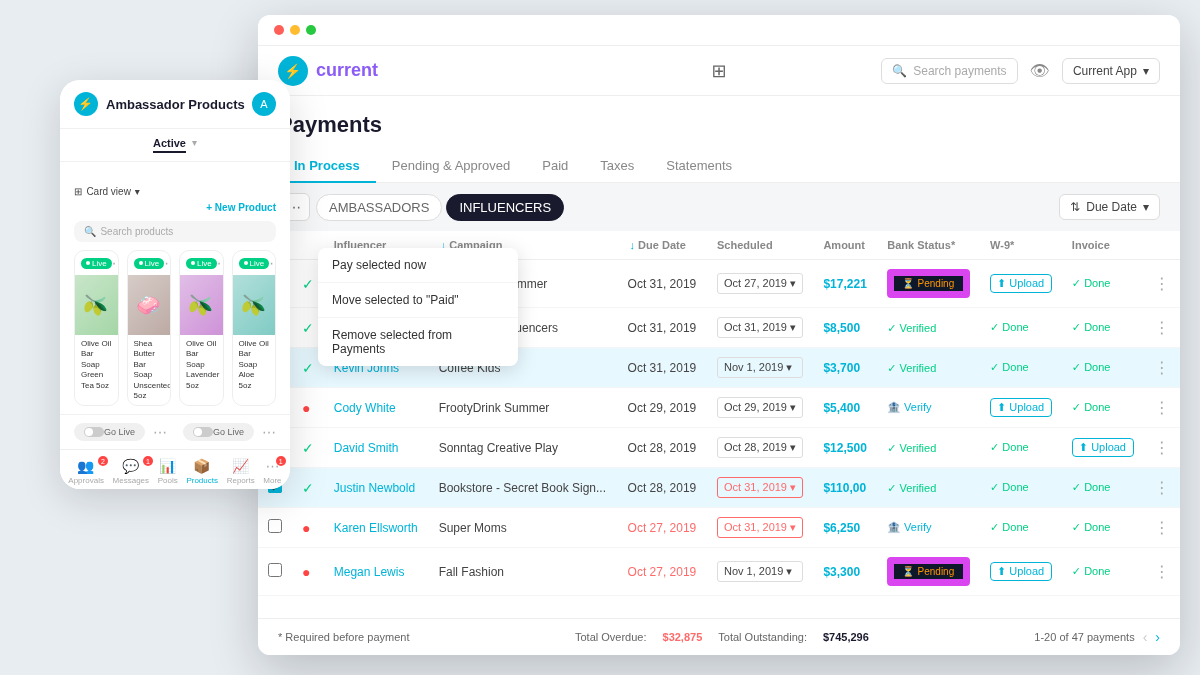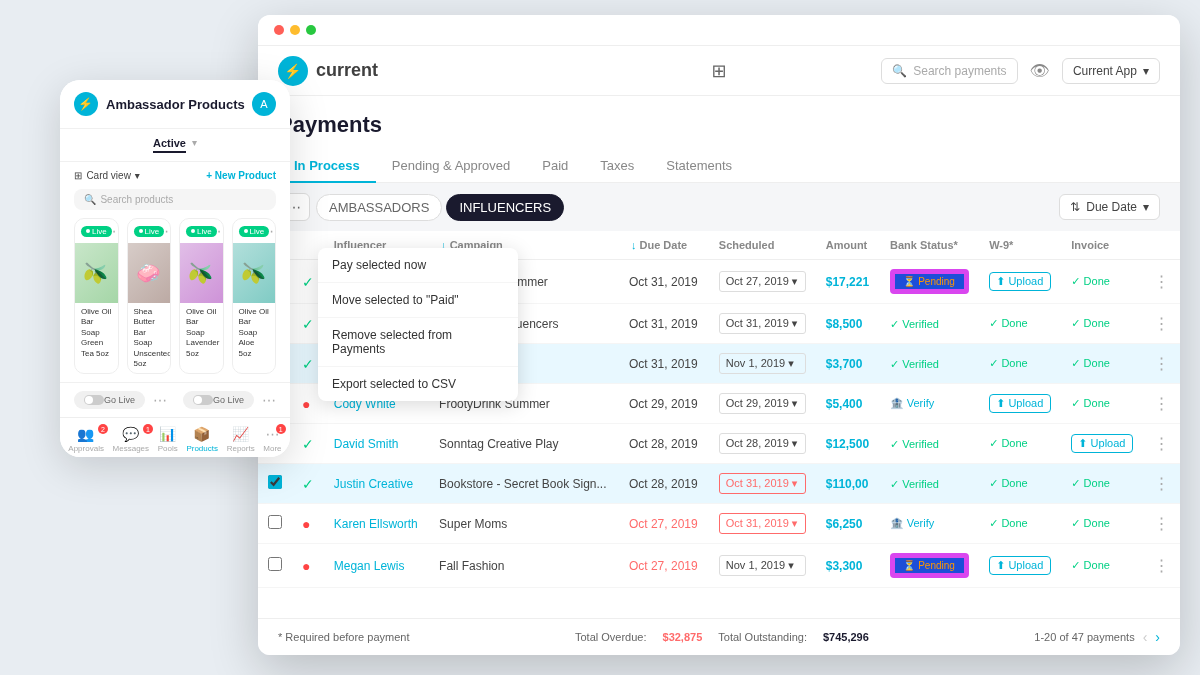--- a/index.html
+++ b/index.html
@@ -60,21 +60,21 @@
     }
     .mobile-toolbar {
       display: flex; justify-content: space-between; align-items: center;
       padding: 8px 14px;
     }
     .mobile-view-btn {
       display: flex; align-items: center; gap: 4px;
       font-size: 10px; color: #444;
     }
     .mobile-new-btn {
-      font-size: 10px; color: #00b4d8; font-weight: 600;
+      font-size: 10px; color: #00b4d8; font-weight: 600; margin-top: 32px;
     }
     .mobile-search {
       margin: 0 14px 8px;
       background: #f5f5f5;
       border-radius: 8px;
       padding: 5px 10px;
       font-size: 10px; color: #aaa;
       display: flex; align-items: center; gap: 4px;
     }
     .mobile-grid {
@@ -183,21 +183,21 @@
       height: 50px;
     }
     .header-logo {
       display: flex; align-items: center; gap: 8px;
     }
     .logo-icon {
       width: 30px; height: 30px; background: #00b4d8;
       border-radius: 50%; display: flex; align-items: center; justify-content: center;
       color: #fff; font-size: 14px; font-weight: bold;
     }
-    .logo-text { font-size: 18px; font-weight: 700; color: #404040; }
+    .logo-text { font-size: 18px; font-weight: 700; color: #8b5cf6; }
     .header-right { display: flex; align-items: center; gap: 12px; }
     .header-eye { font-size: 16px; color: #888; cursor: pointer; }
     .header-app-selector {
       display: flex; align-items: center; gap: 6px;
       border: 1px solid #ddd; border-radius: 6px;
       padding: 5px 10px; font-size: 12px; color: #444;
       cursor: pointer;
     }
 
     .desktop-content { flex: 1; overflow: hidden; display: flex; flex-direction: column; }
@@ -283,23 +283,23 @@
       display: flex; align-items: center; gap: 4px;
       border: 1px solid #ddd; border-radius: 3px;
       padding: 3px 6px; cursor: pointer; font-size: 11px; color: #444;
     }
     .scheduled-overdue {
       border-color: #ff6b6b; color: #ff6b6b;
     }
     .amount-text { color: #00b4d8; font-weight: 600; }
     .verified-text { color: #00d084; font-size: 11px; }
     .pending-badge {
-      background: #1d4ed8; color: #ff9800;
+      background: #0f172a; color: #ff9800;
       padding: 2px 8px; border-radius: 4px; font-size: 10px;
-      border: 5px solid #d946ef;
+      border: 7px solid #d946ef;
       display: flex; align-items: center; gap: 3px;
     }
     .verify-btn {
       display: flex; align-items: center; gap: 3px;
       color: #00b4d8; font-size: 11px; cursor: pointer;
     }
     .upload-btn {
       display: flex; align-items: center; gap: 3px;
       color: #00b4d8; font-size: 11px; cursor: pointer;
       border: 1px solid #00b4d8; border-radius: 4px; padding: 2px 6px;
@@ -624,21 +624,21 @@
                 <span class="done-text">✓ Done</span>
               </td>
               <td>
                 <span class="upload-btn">⬆ Upload</span>
               </td>
               <td class="row-menu">⋮</td>
             </tr>
             <tr class="selected">
               <td class="checkbox-cell"><input type="checkbox" checked="" style=""></td>
               <td class="status-cell"><span class="status-icon status-green">✓</span></td>
-              <td><span class="influencer-name">Justin Creative</span></td>
+              <td><span class="influencer-name">Justin Newbold</span></td>
               <td class="campaign-text">Bookstore - Secret Book Sign...</td>
               <td class="date-text">Oct 28, 2019</td>
               <td>
                 <div class="scheduled-select scheduled-overdue">Oct 31, 2019 ▾</div>
               </td>
               <td class="amount-text">$110,00</td>
               <td><span class="verified-text">✓ Verified</span></td>
               <td>
                 <span class="done-text">✓ Done</span>
               </td>
@@ -707,14 +707,13 @@
         <span class="page-arrow">›</span>
       </div>
     </div>
   </div>
 </div>
 
 <div class="context-menu">
   <div class="ctx-item">Pay selected now</div>
   <div class="ctx-item">Move selected to "Paid"</div>
   <div class="ctx-item">Remove selected from Payments</div>
-  <div class="ctx-item">Export selected to CSV</div>
 </div>
 
 </body></html>

